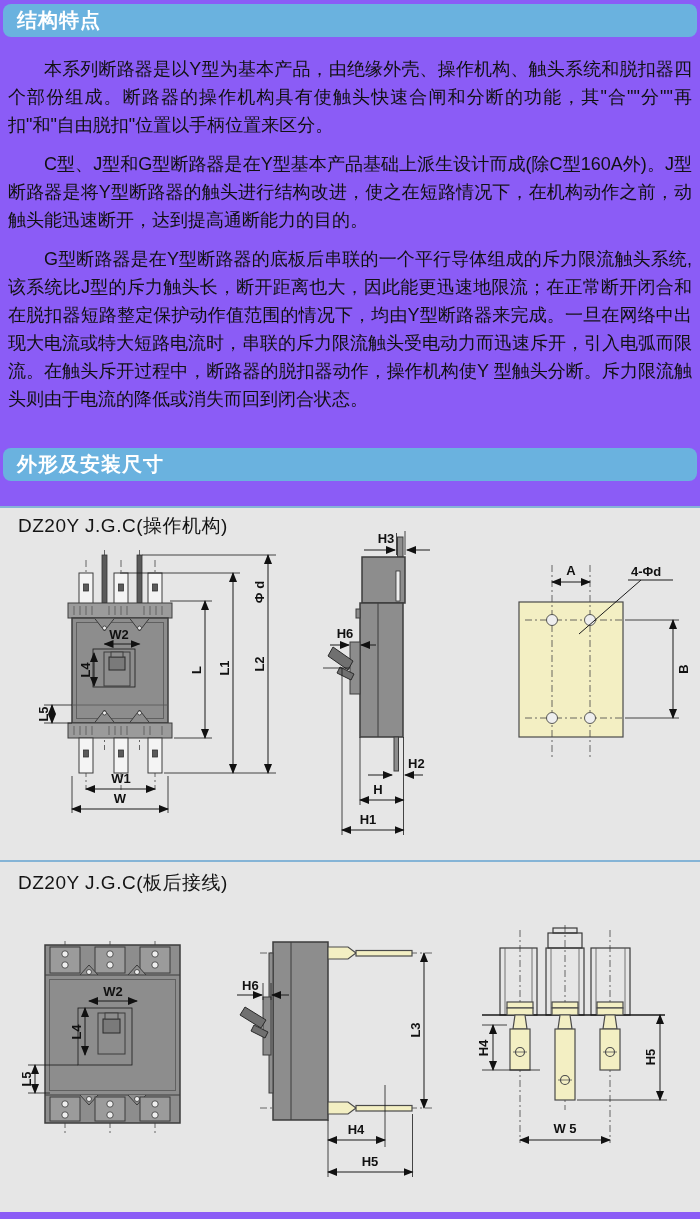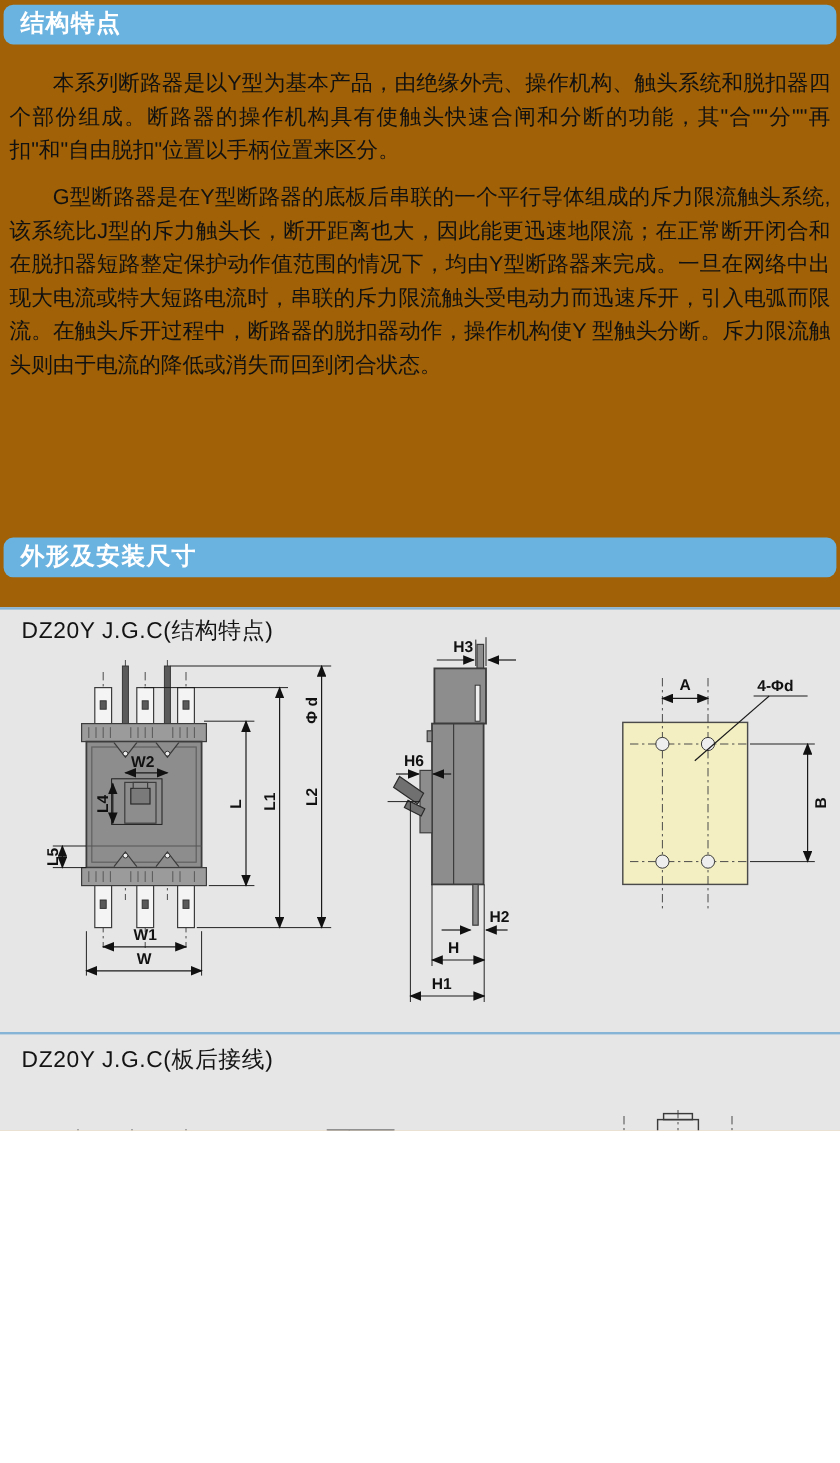--- a/index.html
+++ b/index.html
@@ -1,16 +1,16 @@
 <!DOCTYPE html>
 <html><head>
 <meta charset="utf-8">
 <style>
   html,body{margin:0;padding:0;background:#fff;}
-  .page{position:relative;width:700px;height:942px;background:#a16207;overflow:hidden;
+  .page{position:relative;width:700px;height:1219px;background:#8b5cf6;overflow:hidden;
         font-family:"Liberation Sans","DejaVu Sans",sans-serif;color:#111;}
   .secbar{position:absolute;left:3px;width:694px;height:33px;background:#6ab2df;
           border-radius:8px;color:#fff;font-size:20px;font-weight:bold;
           line-height:33px;padding-left:14px;box-sizing:border-box;letter-spacing:1px;}
   .content{position:absolute;top:44px;left:8px;width:684px;font-size:18px;
            line-height:28px;text-align:justify;color:#111;}
   .content p{margin:11px 0 0 0;text-indent:2em;}
   .panel{position:absolute;left:0;width:700px;background:#e6e6e6;border-top:2px solid #85b4d6;box-sizing:border-box;}
   .ptitle{position:absolute;left:18px;font-size:19px;color:#141414;letter-spacing:0.5px;}
   svg{position:absolute;overflow:visible;}
@@ -32,29 +32,30 @@
 <body>
 
 <div class="page">
 
   <div class="secbar" style="top:4px;">
     <span>结构特点</span>
   </div>
 
   <div class="content">
     <p>本系列断路器是以Y型为基本产品，由绝缘外壳、操作机构、触头系统和脱扣器四个部份组成。断路器的操作机构具有使触头快速合闸和分断的功能，其"合""分""再扣"和"自由脱扣"位置以手柄位置来区分。</p>
+    <p>C型、J型和G型断路器是在Y型基本产品基础上派生设计而成(除C型160A外)。J型断路器是将Y型断路器的触头进行结构改进，使之在短路情况下，在机构动作之前，动触头能迅速断开，达到提高通断能力的目的。</p>
     <p>G型断路器是在Y型断路器的底板后串联的一个平行导体组成的斥力限流触头系统, 该系统比J型的斥力触头长，断开距离也大，因此能更迅速地限流；在正常断开闭合和在脱扣器短路整定保护动作值范围的情况下，均由Y型断路器来完成。一旦在网络中出现大电流或特大短路电流时，串联的斥力限流触头受电动力而迅速斥开，引入电弧而限流。在触头斥开过程中，断路器的脱扣器动作，操作机构使Y 型触头分断。斥力限流触头则由于电流的降低或消失而回到闭合状态。</p>
   </div>
 
   <div class="secbar" style="top:448px;">
     <span>外形及安装尺寸</span>
   </div>
 
   <div class="panel" style="top:506px;height:354px;"></div>
-  <div class="ptitle" style="top:513px;">DZ20Y J.G.C(结构特点)</div>
+  <div class="ptitle" style="top:513px;">DZ20Y J.G.C(操作机构)</div>
 
   <div class="panel" style="top:860px;height:352px;"></div>
   <div class="ptitle" style="top:870px;">DZ20Y J.G.C(板后接线)</div>
 
   <svg style="left:30px;top:540px;" width="260" height="310" viewBox="0 0 260 310">
     <defs>
       <marker id="a1" markerWidth="10" markerHeight="8" refX="9" refY="4" orient="auto-start-reverse" markerUnits="userSpaceOnUse">
         <path d="M0,0 L10,4 L0,8 Z" fill="#111"></path>
       </marker>
     </defs>

